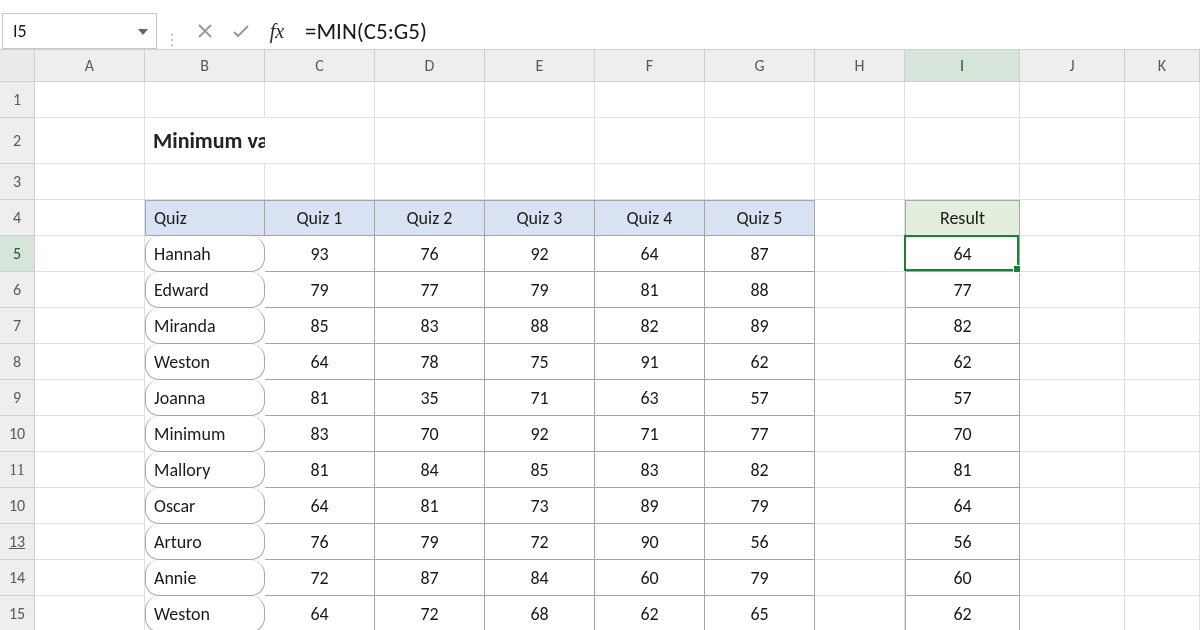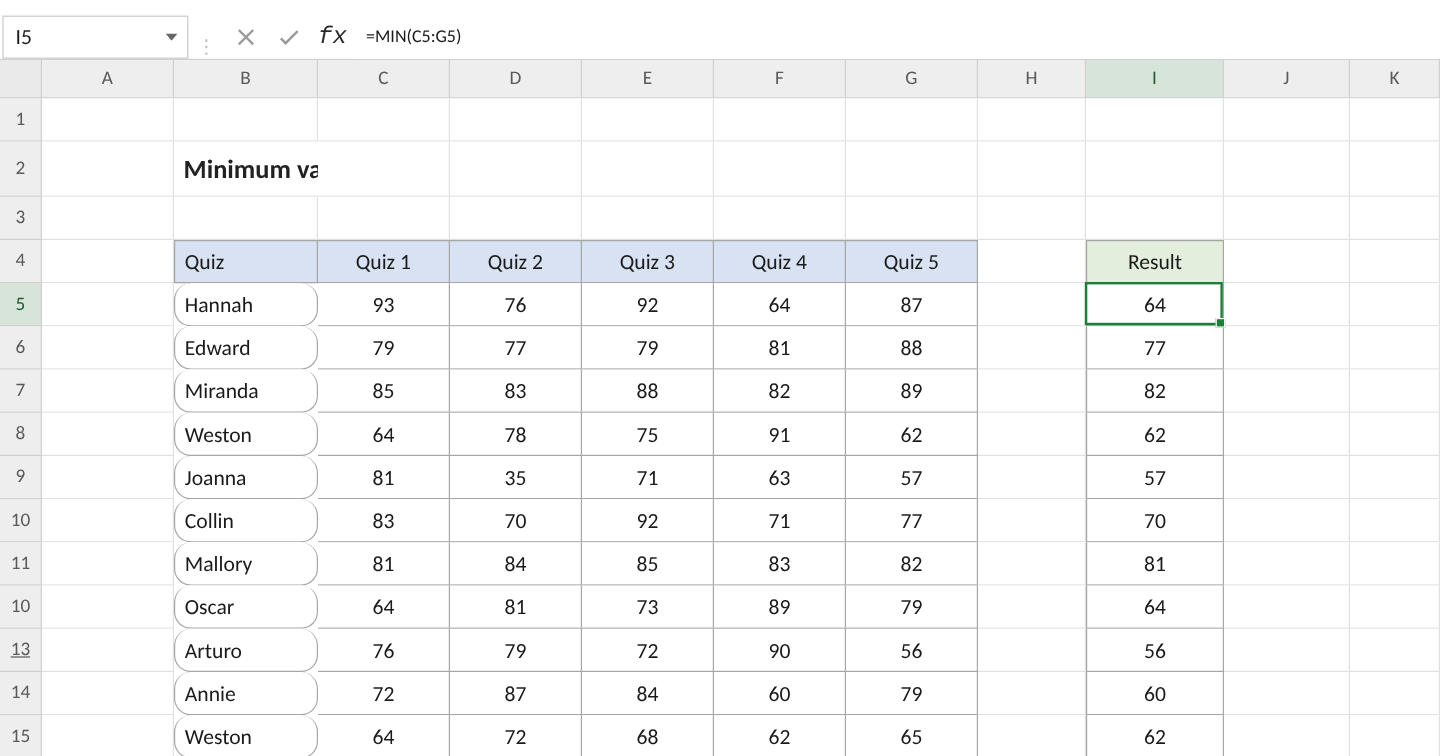--- a/index.html
+++ b/index.html
@@ -49,31 +49,31 @@
     width: 36px;
     height: 36px;
     display: flex;
     align-items: center;
     justify-content: center;
     color: #8a8a8a;
     font-size: 18px;
   }
   .fb-btn.fx {
     font-style: italic;
-    font-family: Liberation Mono, monospace;
+    font-family: Liberation Serif, serif;
     color: #2a2a2a;
     font-size: 20px;
   }
   .formula-input {
     flex: 1;
     height: 36px;
     border: none;
     outline: none;
     padding: 0 10px;
-    font-size: 15px;
+    font-size: 23px;
     font-family: Calibri, Arial, sans-serif;
     color: #1a1a1a;
     background: #fff;
   }
   
   .grid-wrap {
     display: flex;
     height: calc(630px - 50px);
   }
   .rowhdr-col {
@@ -239,21 +239,21 @@
         <div class="rowhdr" style="height: 36px;">1</div>
         <div class="rowhdr" style="height: 46px;">2</div>
         <div class="rowhdr" style="height: 36px;">3</div>
         <div class="rowhdr" style="height: 36px;">4</div>
         <div class="rowhdr active" style="height: 36px;">5</div>
         <div class="rowhdr" style="height: 36px;">6</div>
         <div class="rowhdr" style="height: 36px;">7</div>
         <div class="rowhdr" style="height: 36px;">8</div>
         <div class="rowhdr" style="height: 36px;">9</div>
         <div class="rowhdr" style="height: 36px;">10</div>
-        <div class="rowhdr" style="height: 36px;">11</div>
+        <div class="rowhdr" style="height: 36px; font-family: Liberation Serif, serif;">11</div>
         <div class="rowhdr" style="height: 36px;">10</div>
         <div class="rowhdr" style="height: 36px; text-decoration: underline;">13</div>
         <div class="rowhdr" style="height: 36px;">14</div>
         <div class="rowhdr" style="height: 36px;">15</div>
       </div>
   </div>
   <div style="flex:1; display:flex; flex-direction:column;">
     <div class="colhdrs" id="colhdrs">
         <div class="colhdr cA">A</div>
         <div class="colhdr cB">B</div>
@@ -380,21 +380,21 @@
           <div class="cell cE num tbl-cell">71</div>
           <div class="cell cF num tbl-cell">63</div>
           <div class="cell cG num tbl-cell">57</div>
           <div class="cell cH "></div>
           <div class="cell cI num res-cell">57</div>
           <div class="cell cJ "></div>
           <div class="cell cK "></div>
         </div>
         <div class="row">
           <div class="cell cA "></div>
-          <div class="cell cB txt tbl-cell first">Collin</div>
+          <div class="cell cB txt tbl-cell first">Minimum</div>
           <div class="cell cC num tbl-cell">83</div>
           <div class="cell cD num tbl-cell">70</div>
           <div class="cell cE num tbl-cell">92</div>
           <div class="cell cF num tbl-cell">71</div>
           <div class="cell cG num tbl-cell">77</div>
           <div class="cell cH "></div>
           <div class="cell cI num res-cell">70</div>
           <div class="cell cJ "></div>
           <div class="cell cK "></div>
         </div>

